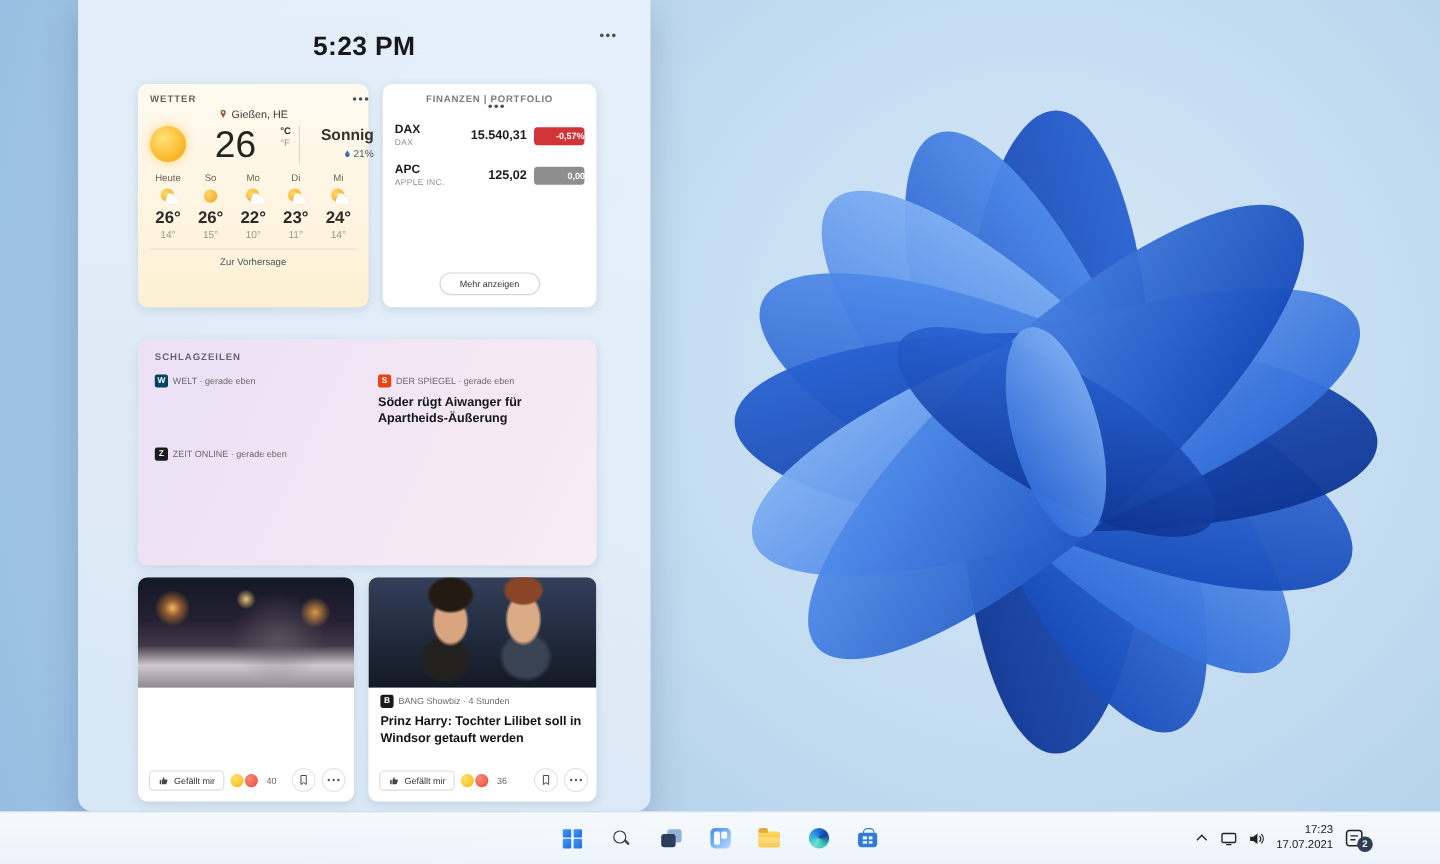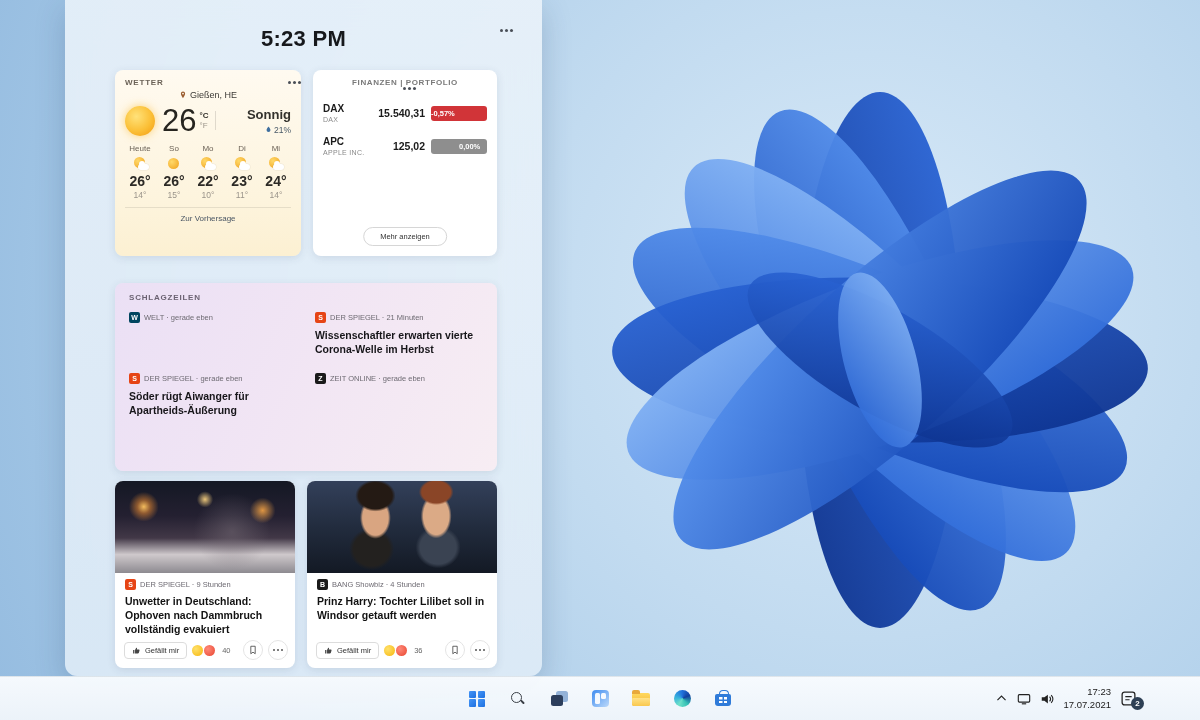--- a/index.html
+++ b/index.html
@@ -27,21 +27,21 @@
 
   .card { background:#fff; border-radius:8px; box-shadow:0 2px 8px rgba(40,60,90,.12); position:relative; }
 
   
   .weather { width:192px; height:186px; padding:8px 10px 6px;
     background: linear-gradient(180deg,#fffaf0 0%, #fdf4dd 70%, #fcf0d2 100%); }
   .w-head { display:flex; justify-content:space-between; align-items:center; }
   .w-title { font-size:8px; letter-spacing:.8px; color:#6b6257; font-weight:700; }
   .w-loc { text-align:center; font-size:9px; color:#3c3a36; margin-top:3px;
     display:flex; align-items:center; justify-content:center; gap:3px; }
-  .w-current { display:flex; align-items:center; margin-top:5px; }
+  .w-current { display:flex; margin-top:5px;gap:17px; }
   .sun-big { width:30px; height:30px; border-radius:50%;
     background: radial-gradient(circle at 38% 35%, #ffe27a 0%, #fbbf36 55%, #f2990f 100%);
     box-shadow:0 0 9px rgba(250,190,60,.65); flex:0 0 auto; }
   .w-temp { font-size:31px; font-weight:400; color:#26241f; margin-left:7px; line-height:1; }
   .w-units { display:flex; flex-direction:column; margin-left:3px; padding-right:7px;
     border-right:1px solid rgba(0,0,0,.12); }
   .w-unit-1 { font-size:8px; color:#33312c; font-weight:700; }
   .w-unit-2 { font-size:8px; color:#9a948a; margin-top:1px; }
   .w-cond { margin-left:auto; text-align:right; }
   .w-cond-label { font-size:13px; color:#33312c; font-weight:600; }
@@ -63,21 +63,21 @@
 
   
   .finance { width:190px; height:186px; padding:8px 10px; }
   .f-head { display:flex; justify-content:space-between; align-items:center;flex-direction:column; }
   .f-title { font-size:8px; letter-spacing:.6px; color:#7a7a7a; font-weight:700; }
   .f-row { display:flex; align-items:center; margin-top:13px; }
   .f-sym { font-size:10px; font-weight:700; color:#1b1b1b; }
   .f-name { font-size:7px; color:#8a8a8a; margin-top:2px; letter-spacing:.3px; }
   .f-val { margin-left:auto; font-size:10.5px; font-weight:700; color:#1b1b1b; }
   .f-badge { margin-left:6px; font-size:7.5px; font-weight:700; color:#fff; border-radius:3px;
-    padding:3px 0; width:56px; text-align:left; }
+    padding:3px 0; width:42px; text-align:right; }
   .f-badge.neg { background:#d13438; }
   .f-badge.flat { background:#8e8e8e;padding-left:28px; }
   .f-more { position:absolute; bottom:10px; left:50%; transform:translateX(-50%);
     border:1px solid #d6d6d6; background:#fff; border-radius:12px; padding:4px 16px;
     font-size:7.5px; color:#333; cursor:pointer; white-space:nowrap; }
 
   
   .headlines { width:382px; height:188px; margin-top:27px; padding:10px 14px;
     background: linear-gradient(115deg, #ebe0f5 0%, #f1e5f4 45%, #f7edf3 100%); }
   .h-title { font-size:8px; letter-spacing:.8px; color:#6b6272; font-weight:700; }
@@ -323,51 +323,37 @@
       <div class="h-grid">
         <div>
           <div class="src-row">
             <span class="src-badge b-welt">W</span>
             <span>WELT · gerade eben</span>
           </div>
         </div>
         <div>
           <div class="src-row">
             <span class="src-badge b-spiegel">S</span>
-            <span>DER SPIEGEL · 21 Minuten</span>
-          </div>
-          <div class="h-text">Wissenschaftler erwarten vierte Corona-Welle im Herbst</div>
-        </div>
-        <div>
-          <div class="src-row">
-            <span class="src-badge b-spiegel">S</span>
             <span>DER SPIEGEL · gerade eben</span>
           </div>
           <div class="h-text">Söder rügt Aiwanger für Apartheids-Äußerung</div>
         </div>
         <div>
           <div class="src-row">
             <span class="src-badge b-zeit">Z</span>
             <span>ZEIT ONLINE · gerade eben</span>
           </div>
         </div>
       </div>
     </div>
 
     <div class="row cards">
 
       <div class="card news-card">
         <div class="card-img flood"></div>
-        <div class="card-body">
-          <div class="src-row">
-            <span class="src-badge b-spiegel">S</span>
-            <span>DER SPIEGEL · 9 Stunden</span>
-          </div>
-          <div class="card-title">Unwetter in Deutschland: Ophoven nach Dammbruch vollständig evakuiert</div>
-        </div>
         <div class="card-actions">
           <button class="like-btn">
             <svg width="9" height="9" viewBox="0 0 16 16">
               <path d="M2 7h2.3v6.5H2zM5.4 13.5V7.2L7.6 3c.9 0 1.5.7 1.3 1.7L8.5 6.4h3.8c.8 0 1.3.7 1.1 1.4l-1.2 4.3c-.3 1-.9 1.4-1.9 1.4z" fill="#444"></path>
             </svg>
             <span>Gefällt mir</span>
           </button>
           <span class="emoji laugh"></span>
           <span class="emoji heart"></span>
           <span class="react-count">40</span>

